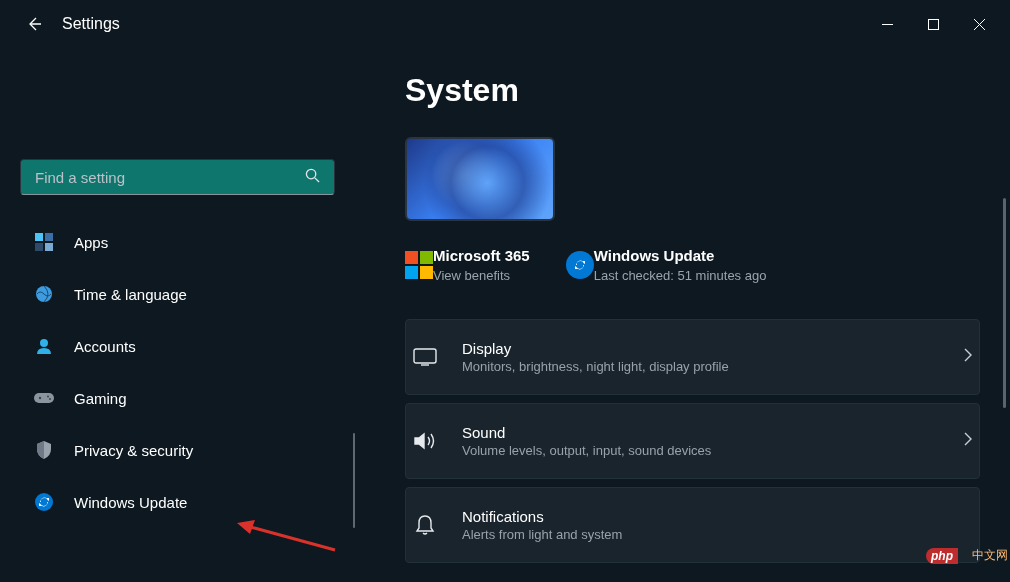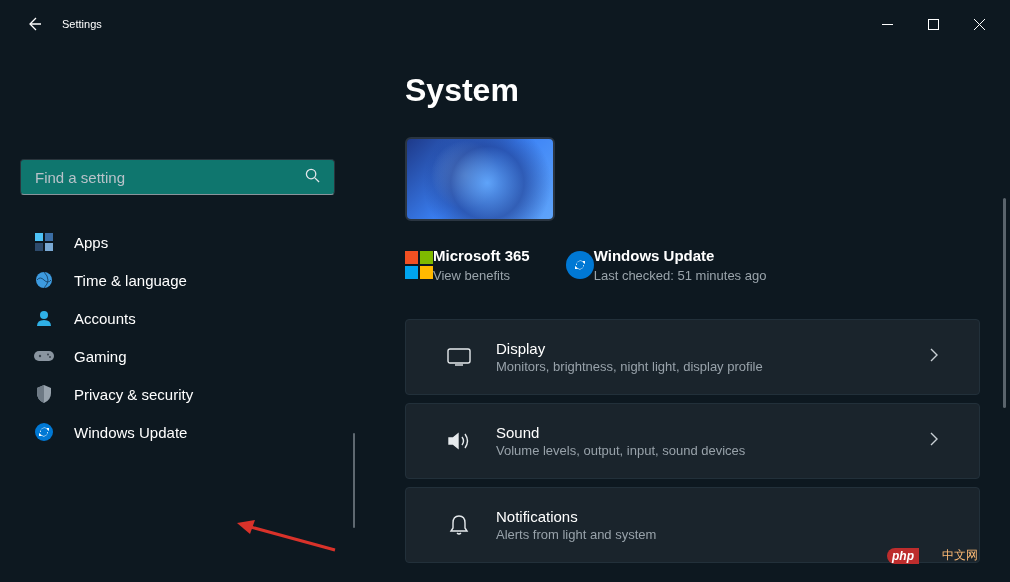--- a/index.html
+++ b/index.html
@@ -31,21 +31,21 @@
     }
     .back-btn {
       width: 20px;
       height: 20px;
       display: flex;
       align-items: center;
       justify-content: center;
       cursor: pointer;
     }
     .app-title {
-      font-size: 11px;
+      font-size: 16px;
       font-weight: 400;
       color: #ffffff;
     }
     .window-controls {
       display: flex;
       gap: 0;
     }
     .win-ctrl {
       width: 46px;
       height: 32px;
@@ -89,20 +89,21 @@
     }
     .search-box input::placeholder {
       color: #b9c2c9;
     }
     .search-icon {
       color: #e2e6ea;
     }
     .nav-list {
       display: flex;
       flex-direction: column;
+      gap: 14px;
       position: relative;
     }
     .nav-item {
       display: flex;
       align-items: center;
       gap: 20px;
       padding: 9px 14px;
       border-radius: 4px;
       cursor: pointer;
       font-size: 15px;
@@ -199,21 +200,21 @@
     }
     .settings-cards {
       display: flex;
       flex-direction: column;
       gap: 8px;
     }
     .card {
       background: #1a242c;
       border: 1px solid #22303a;
       border-radius: 4px;
-      padding: 20px 40px;
+      padding: 20px 6px;
       display: flex;
       align-items: center;
       gap: 24px;
       cursor: pointer;
     }
     .card-icon {
       width: 26px;
       display: flex;
       justify-content: center;
       color: #e6eaed;
@@ -244,25 +245,25 @@
     }
     
     .arrow-annot {
       position: absolute;
       left: 235px;
       top: 520px;
       pointer-events: none;
     }
     .watermark {
       position: absolute;
-      right: 32px;
+      right: 2px;
       bottom: 18px;
       display: flex;
       align-items: center;
-      gap: 19px;
+      gap: 10px;
       font-size: 12px;
       font-weight: 700;
       font-style: italic;
       pointer-events: none;
     }
     .watermark .php {
       background: #bd2d2d;
       color: #fff;
       padding: 1px 5px;
       border-radius: 8px 0 0 8px;

